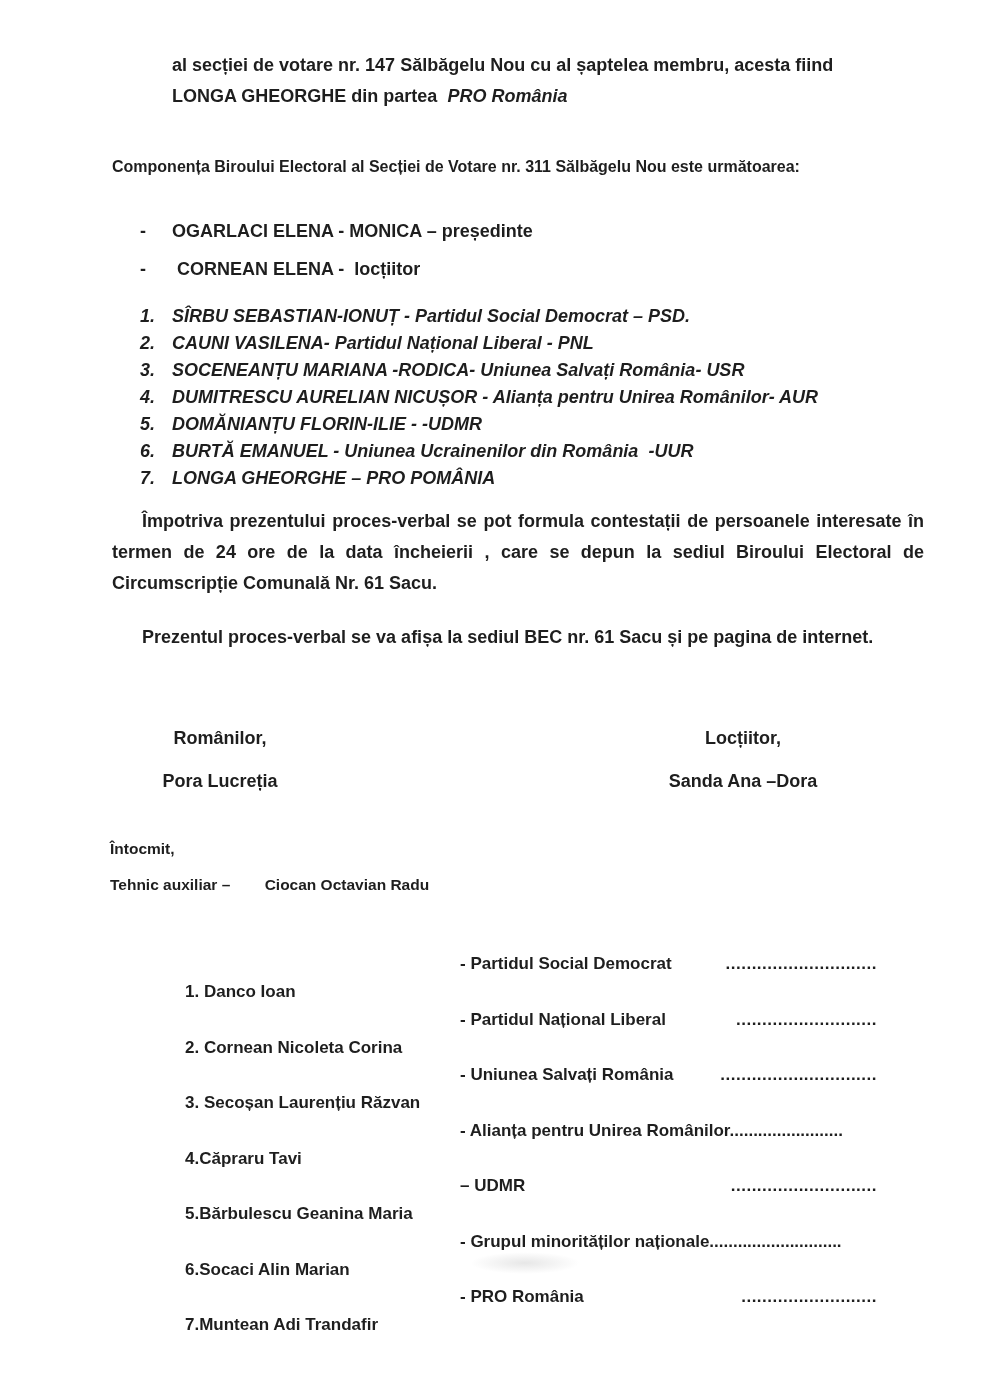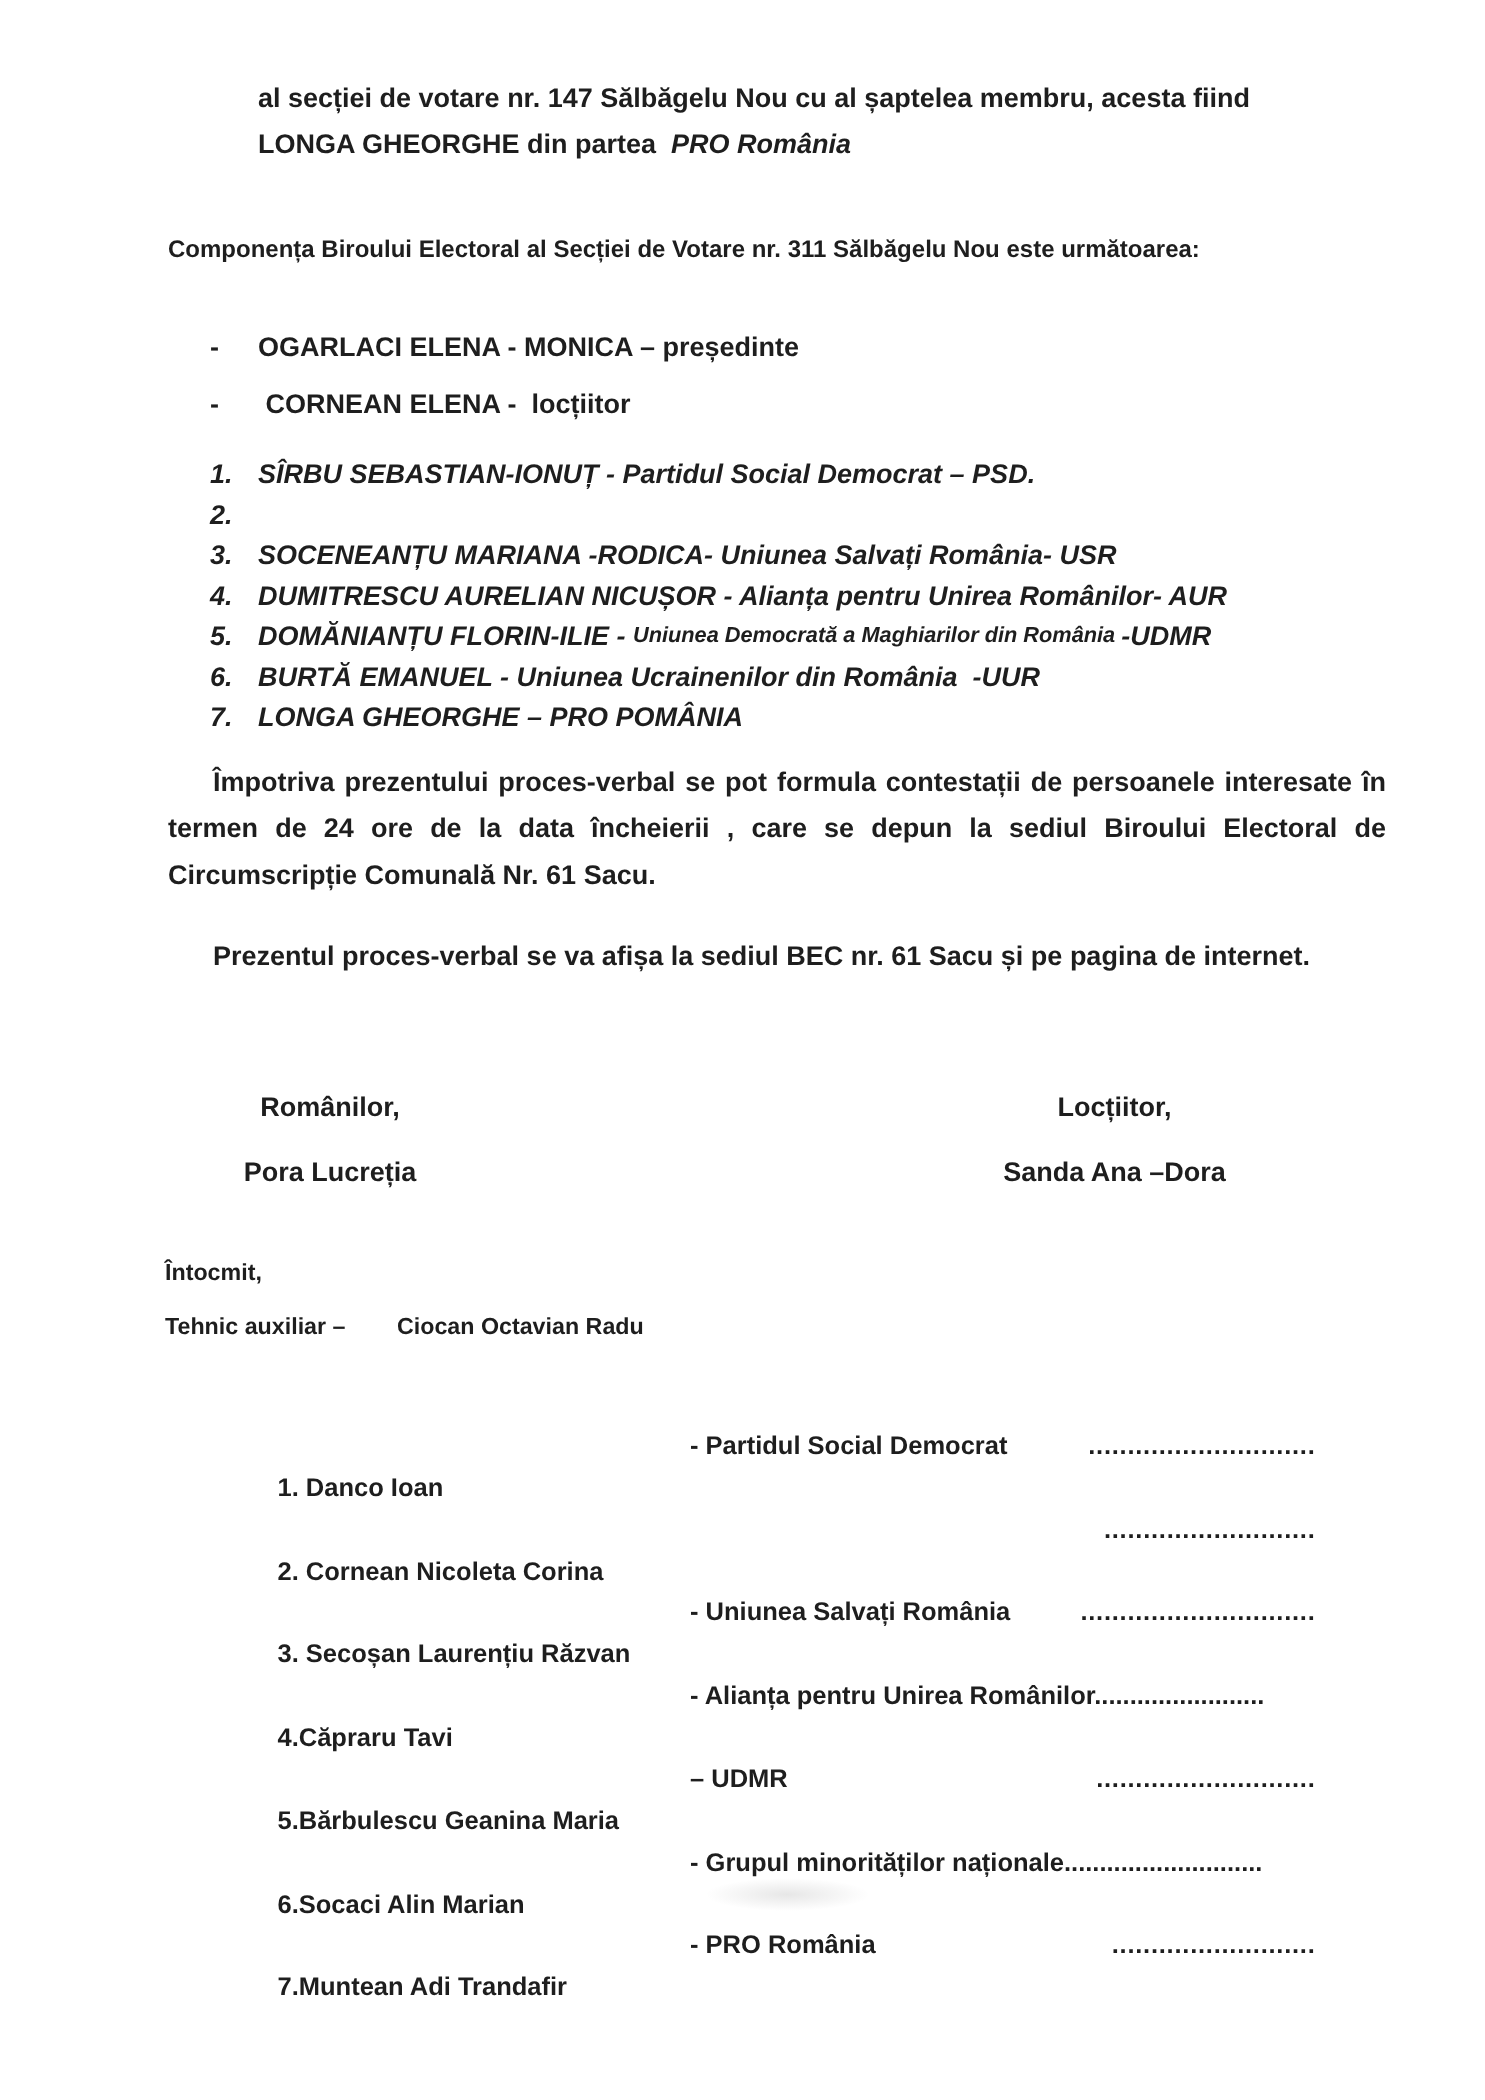--- a/index.html
+++ b/index.html
@@ -90,33 +90,33 @@
   </div>
 </div>
 
 <div class="members">
   <div class="member-row">
     <span class="num">1.</span>
     <span class="pre">SÎRBU SEBASTIAN-IONUȚ - Partidul Social Democrat – PSD.</span>
   </div>
   <div class="member-row">
     <span class="num">2.</span>
+    <span class="pre">CAUNI VASILENA- Partidul Național Liberal - PNL</span>
   </div>
   <div class="member-row">
     <span class="num">3.</span>
     <span class="pre">SOCENEANȚU MARIANA -RODICA- Uniunea Salvați România- USR</span>
   </div>
   <div class="member-row">
     <span class="num">4.</span>
     <span class="pre">DUMITRESCU AURELIAN NICUȘOR - Alianța pentru Unirea Românilor- AUR</span>
   </div>
   <div class="member-row">
     <span class="num">5.</span>
     <span class="pre">DOMĂNIANȚU FLORIN-ILIE - </span>
-    <span class="small pre">Uniunea Democrată a Maghiarilor din România </span>
     <span class="pre">-UDMR</span>
   </div>
   <div class="member-row">
     <span class="num">6.</span>
     <span class="pre">BURTĂ EMANUEL - Uniunea Ucrainenilor din România  -UUR</span>
   </div>
   <div class="member-row">
     <span class="num">7.</span>
     <span class="pre">LONGA GHEORGHE – PRO POMÂNIA</span>
   </div>
@@ -144,20 +144,21 @@
 </div>
 
 <div class="attendees">
   <div class="attendee-row">
     <span class="a-label">1. Danco Ioan</span>
     <span class="a-party">- Partidul Social Democrat</span>
     <span class="a-dots">.............................</span>
   </div>
   <div class="attendee-row">
     <span class="a-label">2. Cornean Nicoleta Corina</span>
+    <span class="a-party">- Partidul Național Liberal</span>
     <span class="a-dots">...........................</span>
   </div>
   <div class="attendee-row">
     <span class="a-label">3. Secoșan Laurențiu Răzvan</span>
     <span class="a-party">- Uniunea Salvați România</span>
     <span class="a-dots">..............................</span>
   </div>
   <div class="attendee-row">
     <span class="a-label">4.Căpraru Tavi</span>
     <span class="a-party">- Alianța pentru Unirea Românilor........................</span>

